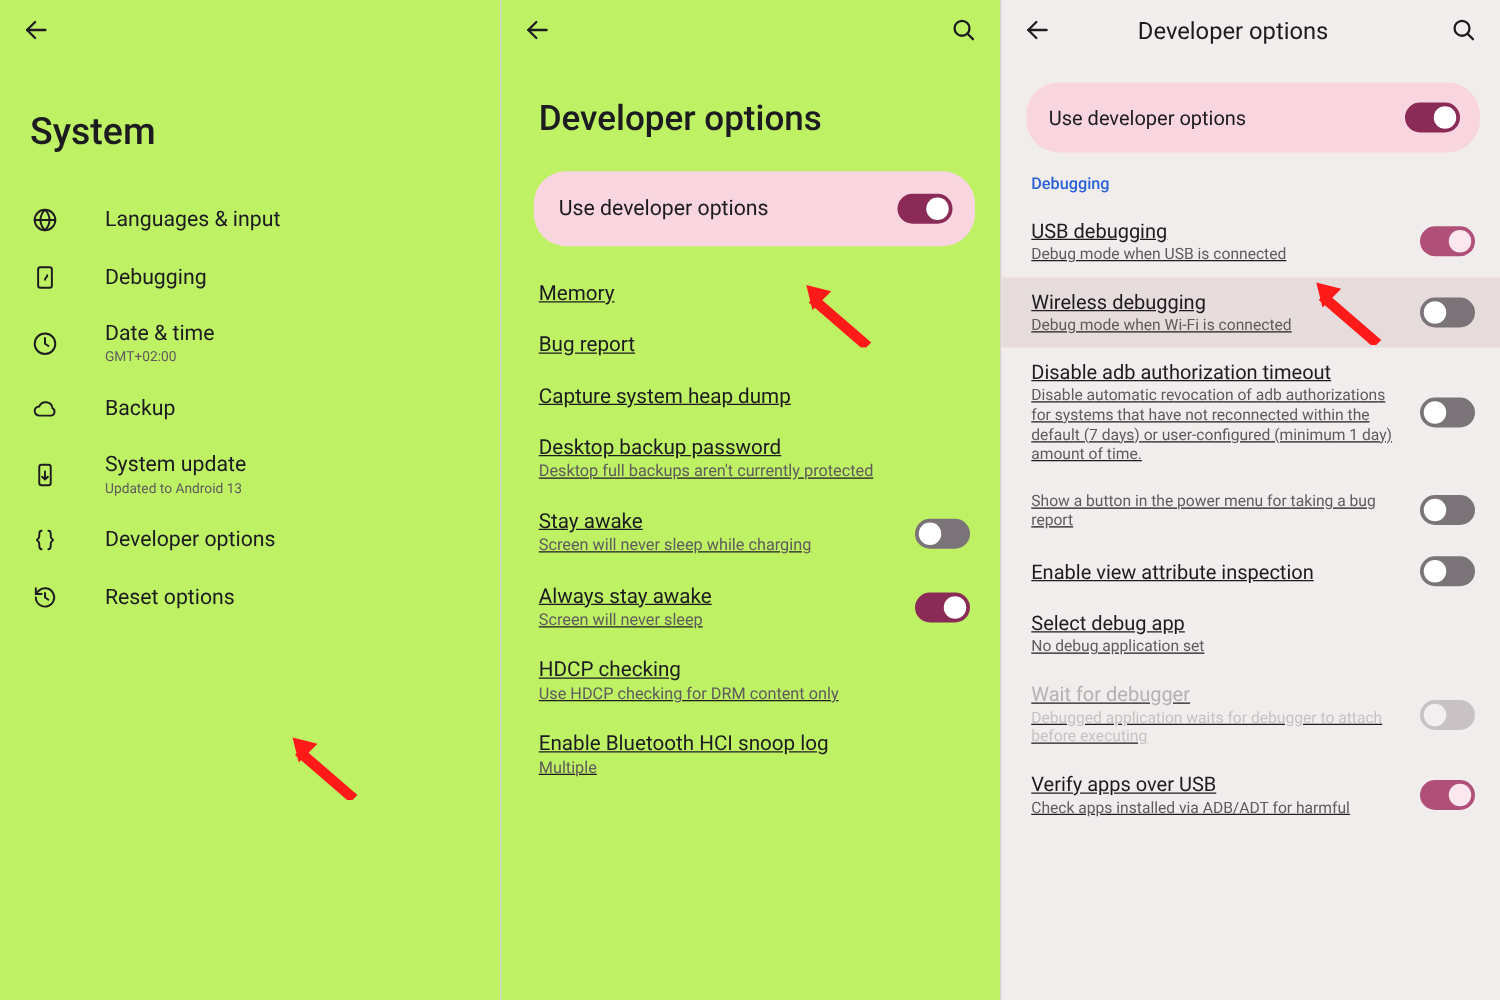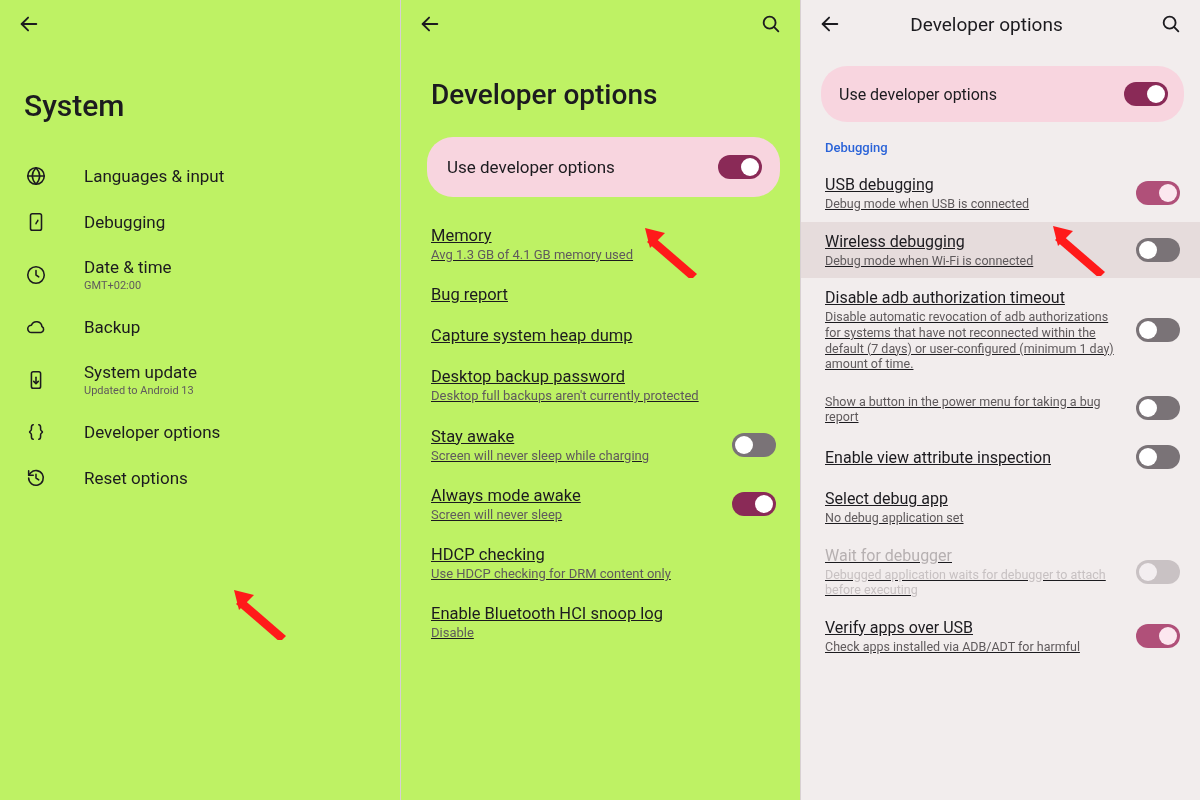--- a/index.html
+++ b/index.html
@@ -187,21 +187,20 @@
       <div class="pl">Use developer options</div>
       <div class="toggle on">
           <div class="knob"></div>
         </div>
     </div>
 
     <div id="p2list">
         <div class="drow">
           <div class="dtx">
             <div class="t">Memory</div>
-            <div class="s">Avg 1.3 GB of 4.1 GB memory used</div>
           </div>
         </div>
         <div class="drow">
           <div class="dtx">
             <div class="t">Bug report</div>
           </div>
         </div>
         <div class="drow">
           <div class="dtx">
             <div class="t">Capture system heap dump</div>
@@ -217,37 +216,37 @@
           <div class="dtx">
             <div class="t">Stay awake</div>
             <div class="s">Screen will never sleep while charging</div>
           </div>
           <div class="toggle off">
             <div class="knob"></div>
           </div>
         </div>
         <div class="drow">
           <div class="dtx">
-            <div class="t">Always mode awake</div>
+            <div class="t">Always stay awake</div>
             <div class="s">Screen will never sleep</div>
           </div>
           <div class="toggle on">
             <div class="knob"></div>
           </div>
         </div>
         <div class="drow">
           <div class="dtx">
             <div class="t">HDCP checking</div>
             <div class="s">Use HDCP checking for DRM content only</div>
           </div>
         </div>
         <div class="drow">
           <div class="dtx">
             <div class="t">Enable Bluetooth HCI snoop log</div>
-            <div class="s">Disable</div>
+            <div class="s">Multiple</div>
           </div>
         </div>
       </div>
 
     <div class="arrow" style="left:242px; top:226px;">
       <svg viewBox="0 0 60 52">
           <polygon points="2,2 22,7 7,22"></polygon>
           <path d="M10 10 L54 48 L48 54 L4 16 Z"></path>
         </svg>
     </div>

